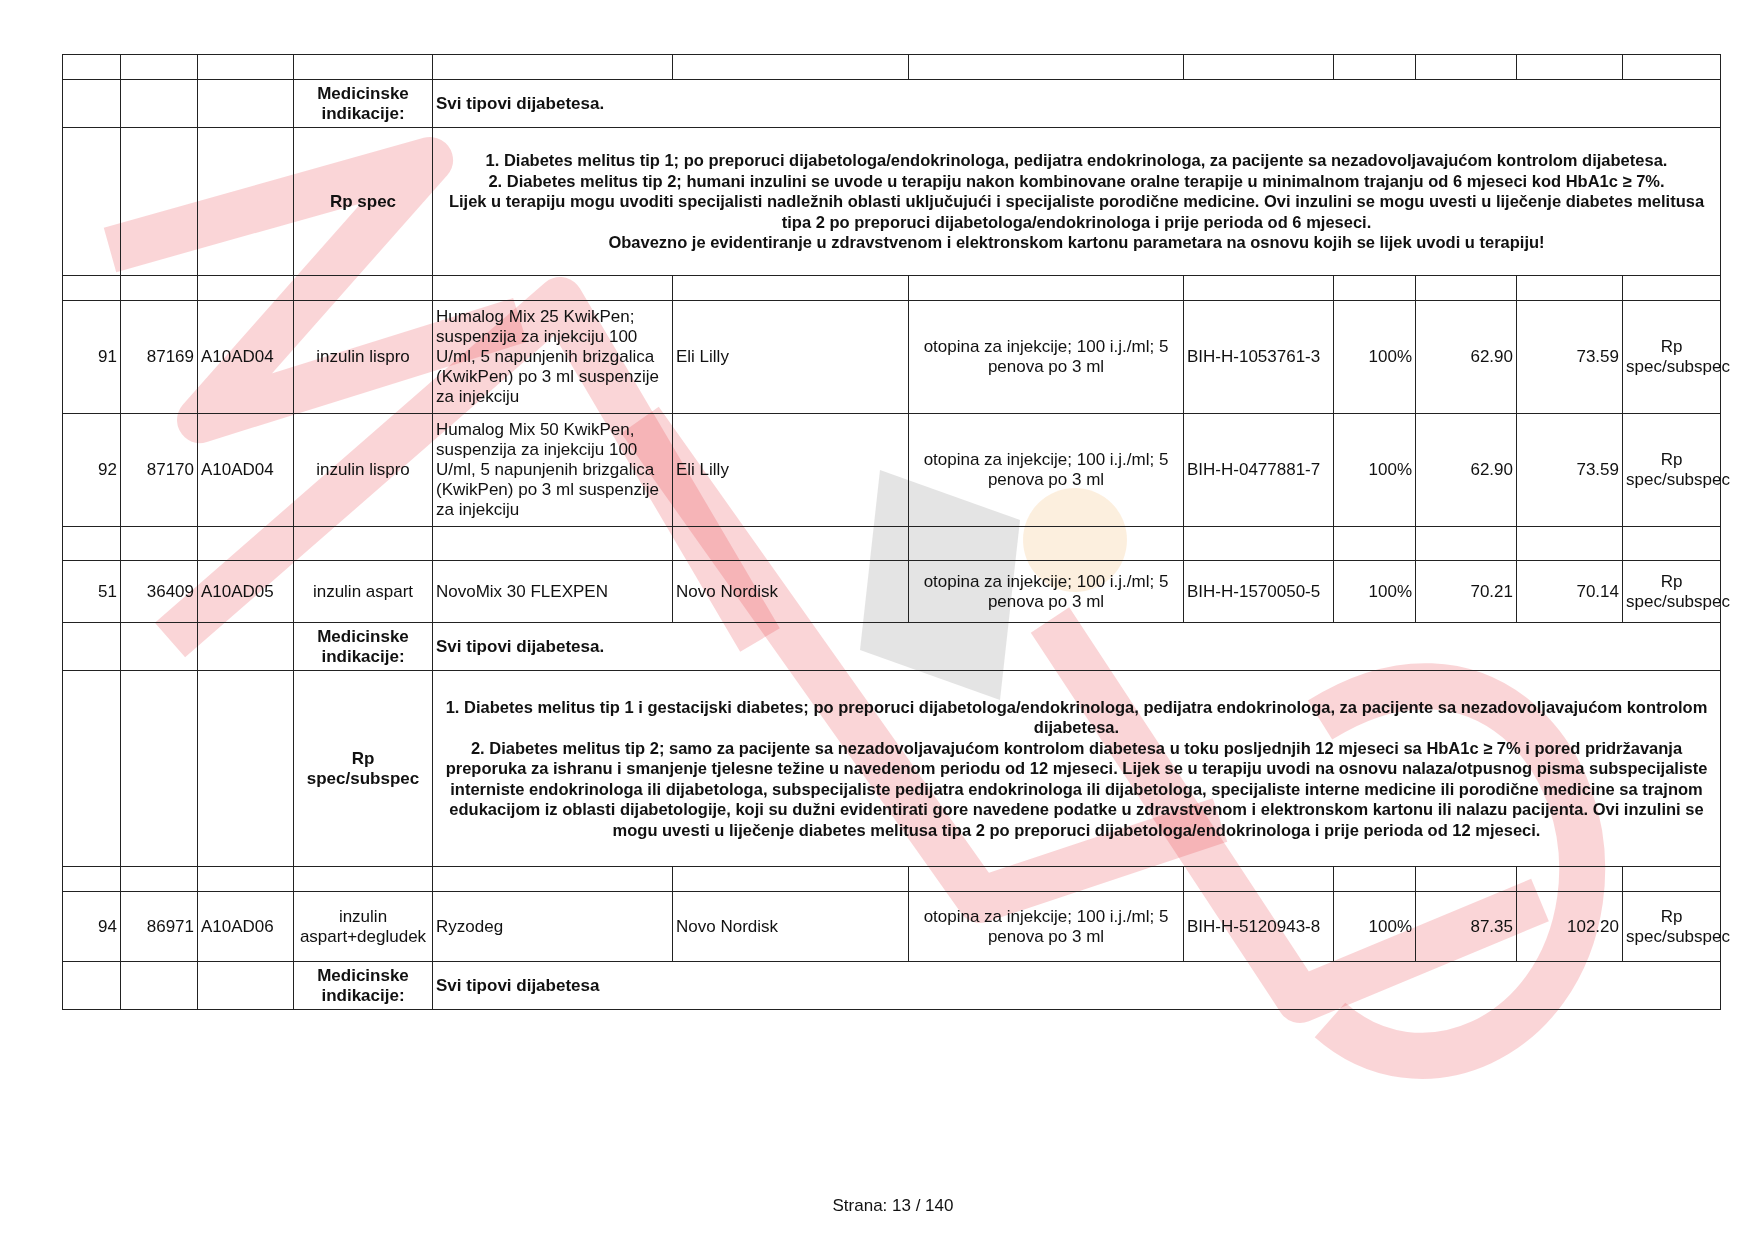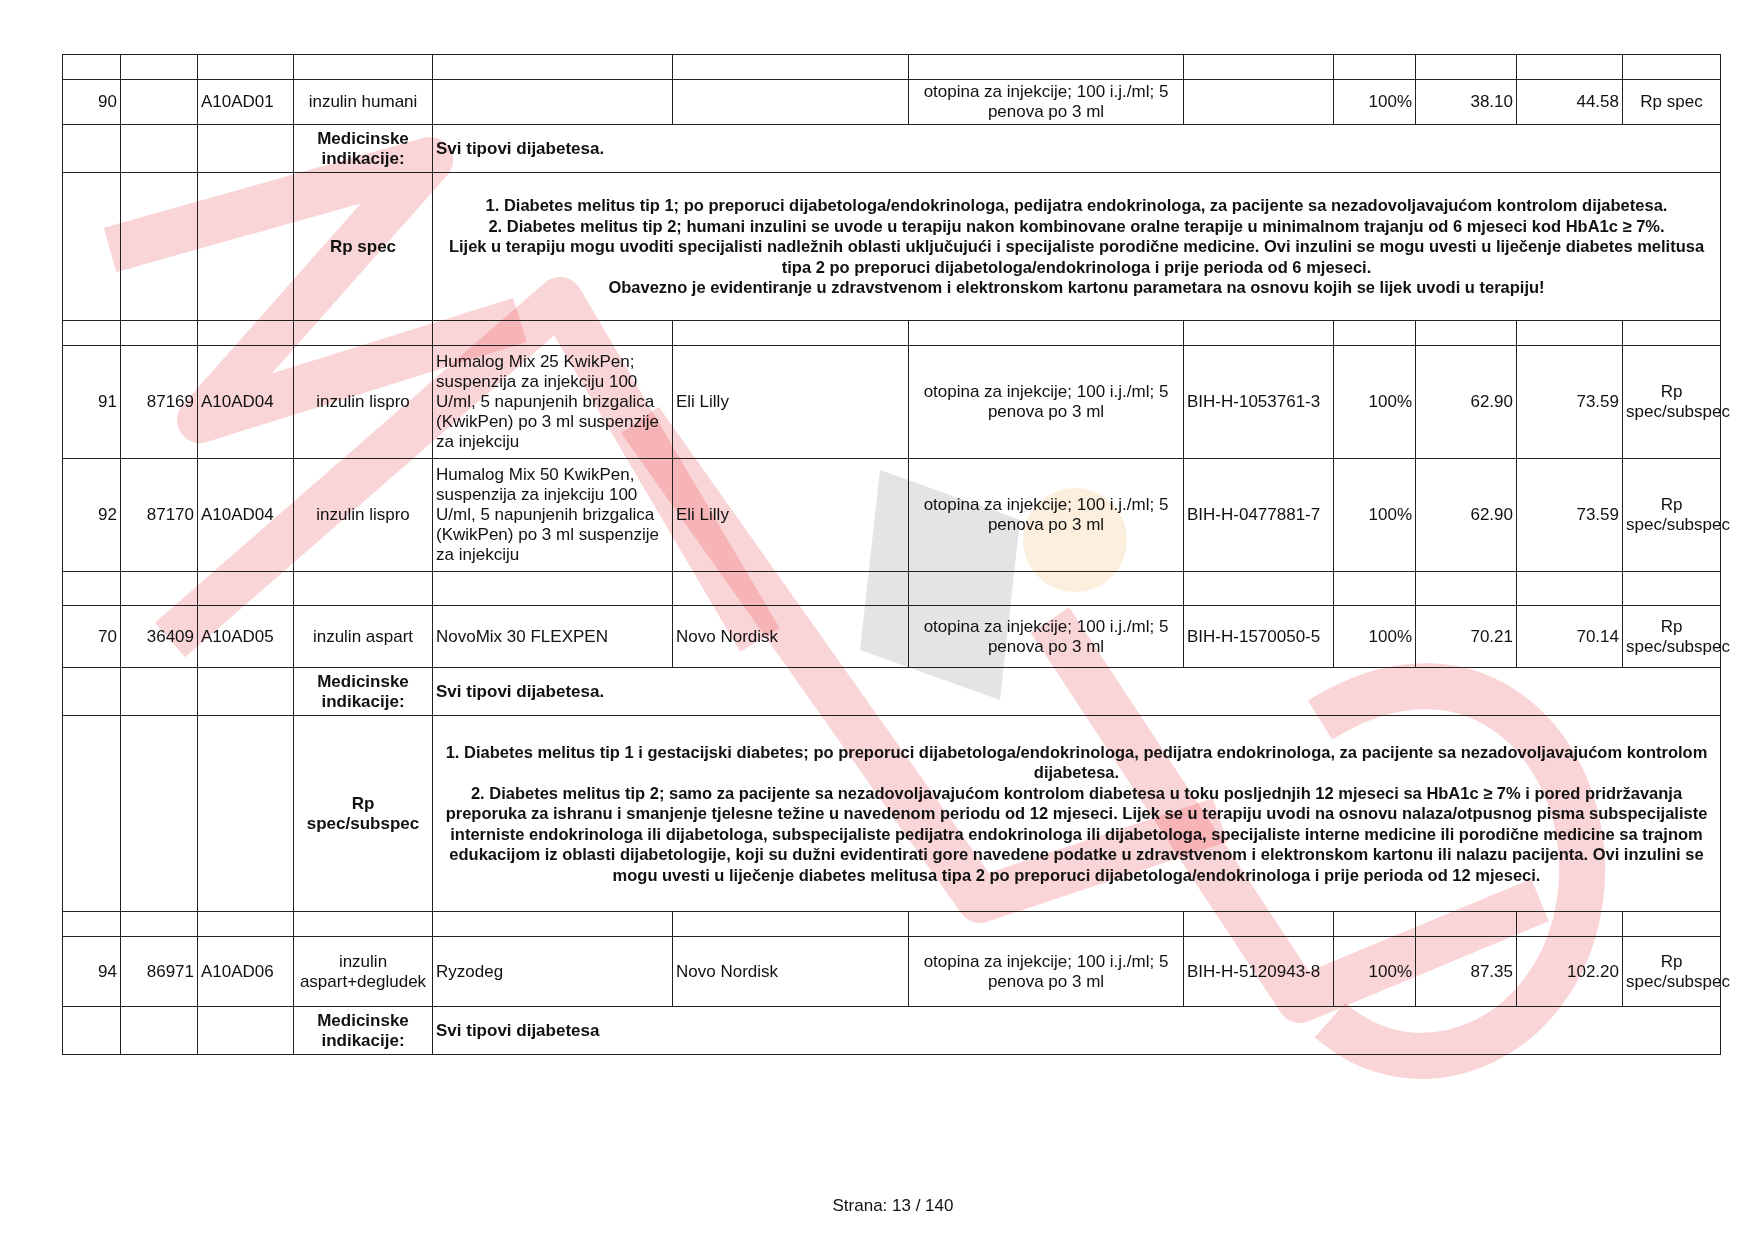--- a/index.html
+++ b/index.html
@@ -59,34 +59,20 @@
           <td></td>
           <td></td>
           <td></td>
           <td></td>
           <td></td>
           <td></td>
           <td></td>
           <td></td>
         </tr>
 
-  <tr style="height:44px">
-    <td class="r">90</td>
-    <td></td>
-    <td>A10AD01</td>
-    <td class="c">inzulin humani</td>
-    <td></td>
-    <td></td>
-    <td class="c">otopina za injekcije; 100 i.j./ml; 5 penova po 3 ml</td>
-    <td></td>
-    <td class="r">100%</td>
-    <td class="r">38.10</td>
-    <td class="r">44.58</td>
-    <td class="c">Rp spec</td>
-  </tr>
   <tr style="height:48px">
     <td></td>
           <td></td>
           <td></td>
     <td class="c b">Medicinske indikacije:</td>
     <td colspan="8" class="b">Svi tipovi dijabetesa.</td>
   </tr>
   <tr style="height:148px">
     <td></td>
           <td></td>
@@ -152,21 +138,21 @@
           <td></td>
           <td></td>
           <td></td>
           <td></td>
           <td></td>
           <td></td>
           <td></td>
         </tr>
 
   <tr style="height:62px">
-    <td class="r">70</td>
+    <td class="r">51</td>
     <td class="r">36409</td>
     <td>A10AD05</td>
     <td class="c">inzulin aspart</td>
     <td>NovoMix 30 FLEXPEN</td>
     <td>Novo Nordisk</td>
     <td class="c">otopina za injekcije; 100 i.j./ml; 5 penova po 3 ml</td>
     <td>BIH-H-1570050-5</td>
     <td class="r">100%</td>
     <td class="r">70.21</td>
     <td class="r">70.14</td>

